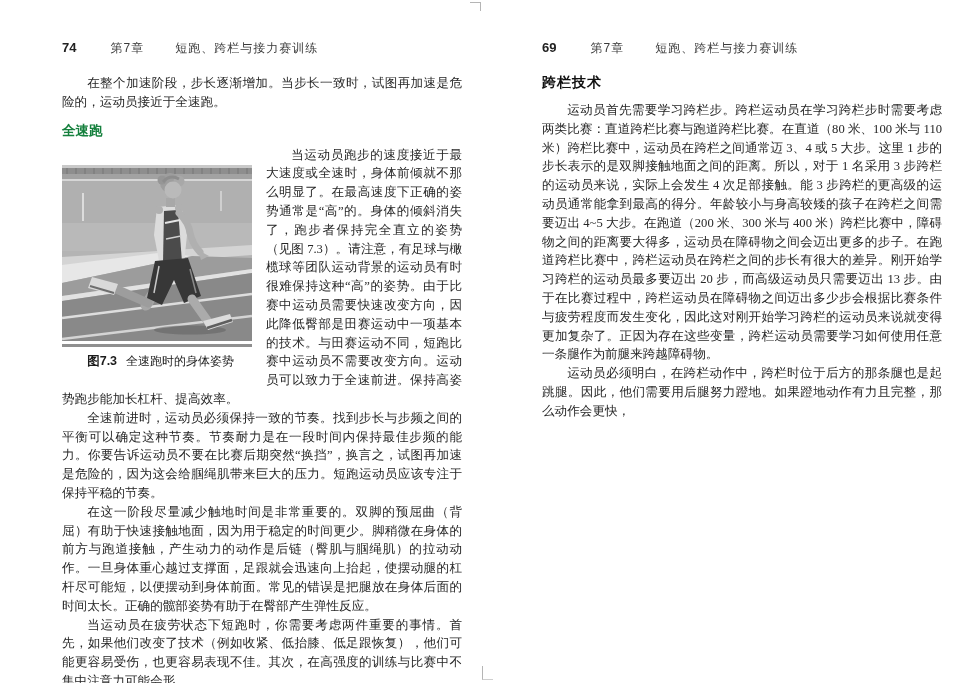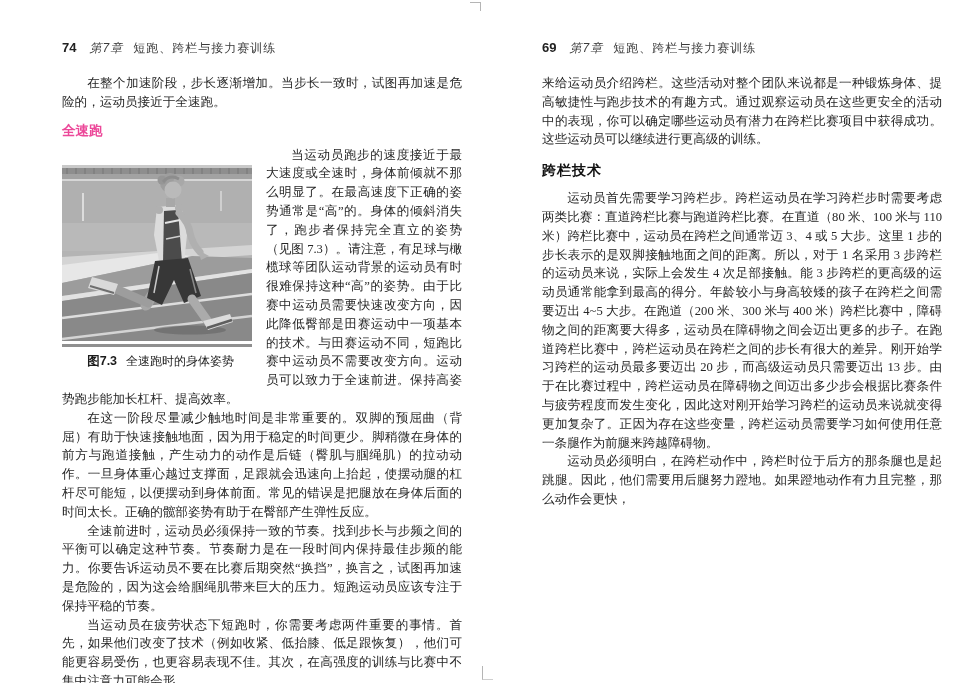--- a/index.html
+++ b/index.html
@@ -6,36 +6,36 @@
   body{
     width:969px;height:683px;background:#ffffff;overflow:hidden;position:relative;
     font-family:"Liberation Serif","DejaVu Serif",serif;
   }
   .page{position:absolute;top:40px;width:400px;}
   .page.left{left:62px;}
   .page.right{left:542px;}
 
   .running-head{
     font-family:"Liberation Sans","DejaVu Sans",sans-serif;
-    font-size:12px;color:#3b3b3b;margin:0 0 17px 0;display:flex;align-items:baseline;
+    font-size:12px;color:#3b3b3b;margin:0 0 17px 0;display:flex;align-items:baseline;gap:21px;
   }
   .running-head .pagenum{font-weight:bold;font-size:13px;color:#222;margin-right:13px;}
-  .running-head .chap{margin-right:10px;letter-spacing:1px;font-style:italic;}
+  .running-head .chap{margin-right:10px;letter-spacing:1px;}
   .running-head .chap-title{letter-spacing:1px;}
 
   p.para{
     font-size:12.6px;line-height:18.8px;color:#262626;margin:0;
     text-align:justify;text-justify:inter-ideograph;
   }
   p.indent{text-indent:2em;}
   p.clearfloat{clear:left;}
 
   h3.sec-head{
     font-family:"Liberation Sans","DejaVu Sans",sans-serif;
-    font-size:13.5px;font-weight:bold;color:#ec4899;margin:10px 0 6px 0;
+    font-size:13.5px;font-weight:bold;color:#15803d;margin:10px 0 6px 0;
   }
   h2.big-head{
     font-family:"Liberation Sans","DejaVu Sans",sans-serif;
     font-size:14px;font-weight:bold;color:#111;margin:13px 0 9px 0;letter-spacing:1px;
   }
 
   
   .figure{
     float:left;width:190px;margin:19px 14px 8px 0;display:block;
   }
@@ -152,32 +152,31 @@
         <path d="M101,17 Q108,9 117,14" stroke="#8d8d8d" stroke-width="3" fill="none"></path>
       </svg>
       <span class="figrule"></span>
       <span class="figcap">
         <b class="figlabel">图7.3</b><span>全速跑时的身体姿势</span>
       </span>
     </span>
     <span>当运动员跑步的速度接近于最大速度或全速时，身体前倾就不那么明显了。在最高速度下正确的姿势通常是“高”的。身体的倾斜消失了，跑步者保持完全直立的姿势（见图 7.3）。请注意，有足球与橄榄球等团队运动背景的运动员有时很难保持这种“高”的姿势。由于比赛中运动员需要快速改变方向，因此降低臀部是田赛运动中一项基本的技术。与田赛运动不同，短跑比赛中运动员不需要改变方向。运动员可以致力于全速前进。保持高姿势跑步能加长杠杆、提高效率。</span>
   </p>
 
+  <p class="para indent clearfloat">全速前进时，运动员必须保持一致的节奏。找到步长与步频之间的平衡可以确定这种节奏。节奏耐力是在一段时间内保持最佳步频的能力。你要告诉运动员不要在比赛后期突然“换挡”，换言之，试图再加速是危险的，因为这会给腘绳肌带来巨大的压力。短跑运动员应该专注于保持平稳的节奏。</p>
   <p class="para indent">在这一阶段尽量减少触地时间是非常重要的。双脚的预屈曲（背屈）有助于快速接触地面，因为用于稳定的时间更少。脚稍微在身体的前方与跑道接触，产生动力的动作是后链（臀肌与腘绳肌）的拉动动作。一旦身体重心越过支撑面，足跟就会迅速向上抬起，使摆动腿的杠杆尽可能短，以便摆动到身体前面。常见的错误是把腿放在身体后面的时间太长。正确的髋部姿势有助于在臀部产生弹性反应。</p>
-  <p class="para indent clearfloat">全速前进时，运动员必须保持一致的节奏。找到步长与步频之间的平衡可以确定这种节奏。节奏耐力是在一段时间内保持最佳步频的能力。你要告诉运动员不要在比赛后期突然“换挡”，换言之，试图再加速是危险的，因为这会给腘绳肌带来巨大的压力。短跑运动员应该专注于保持平稳的节奏。</p>
 
   <p class="para indent">当运动员在疲劳状态下短跑时，你需要考虑两件重要的事情。首先，如果他们改变了技术（例如收紧、低抬膝、低足跟恢复），他们可能更容易受伤，也更容易表现不佳。其次，在高强度的训练与比赛中不集中注意力可能会形</p>
 </div>
 
 <div class="page right">
   <div class="running-head">
     <span class="pagenum">69</span>
     <span class="chap">第7章</span>
     <span class="chap-title">短跑、跨栏与接力赛训练</span>
   </div>
 
-  <p class="para">来给运动员介绍跨栏。这些活动对整个团队来说都是一种锻炼身体、提高敏捷性与跑步技术的有趣方式。通过观察运动员在这些更安全的活动中的表现，你可以确定哪些运动员有潜力在跨栏比赛项目中获得成功。这些运动员可以继续进行更高级的训练。</p>
 
   <h2 class="big-head">跨栏技术</h2>
 
   <p class="para indent">运动员首先需要学习跨栏步。跨栏运动员在学习跨栏步时需要考虑两类比赛：直道跨栏比赛与跑道跨栏比赛。在直道（80 米、100 米与 110 米）跨栏比赛中，运动员在跨栏之间通常迈 3、4 或 5 大步。这里 1 步的步长表示的是双脚接触地面之间的距离。所以，对于 1 名采用 3 步跨栏的运动员来说，实际上会发生 4 次足部接触。能 3 步跨栏的更高级的运动员通常能拿到最高的得分。年龄较小与身高较矮的孩子在跨栏之间需要迈出 4~5 大步。在跑道（200 米、300 米与 400 米）跨栏比赛中，障碍物之间的距离要大得多，运动员在障碍物之间会迈出更多的步子。在跑道跨栏比赛中，跨栏运动员在跨栏之间的步长有很大的差异。刚开始学习跨栏的运动员最多要迈出 20 步，而高级运动员只需要迈出 13 步。由于在比赛过程中，跨栏运动员在障碍物之间迈出多少步会根据比赛条件与疲劳程度而发生变化，因此这对刚开始学习跨栏的运动员来说就变得更加复杂了。正因为存在这些变量，跨栏运动员需要学习如何使用任意一条腿作为前腿来跨越障碍物。</p>
   <p class="para indent">运动员必须明白，在跨栏动作中，跨栏时位于后方的那条腿也是起跳腿。因此，他们需要用后腿努力蹬地。如果蹬地动作有力且完整，那么动作会更快，</p>
 </div>
 
 </body></html>

